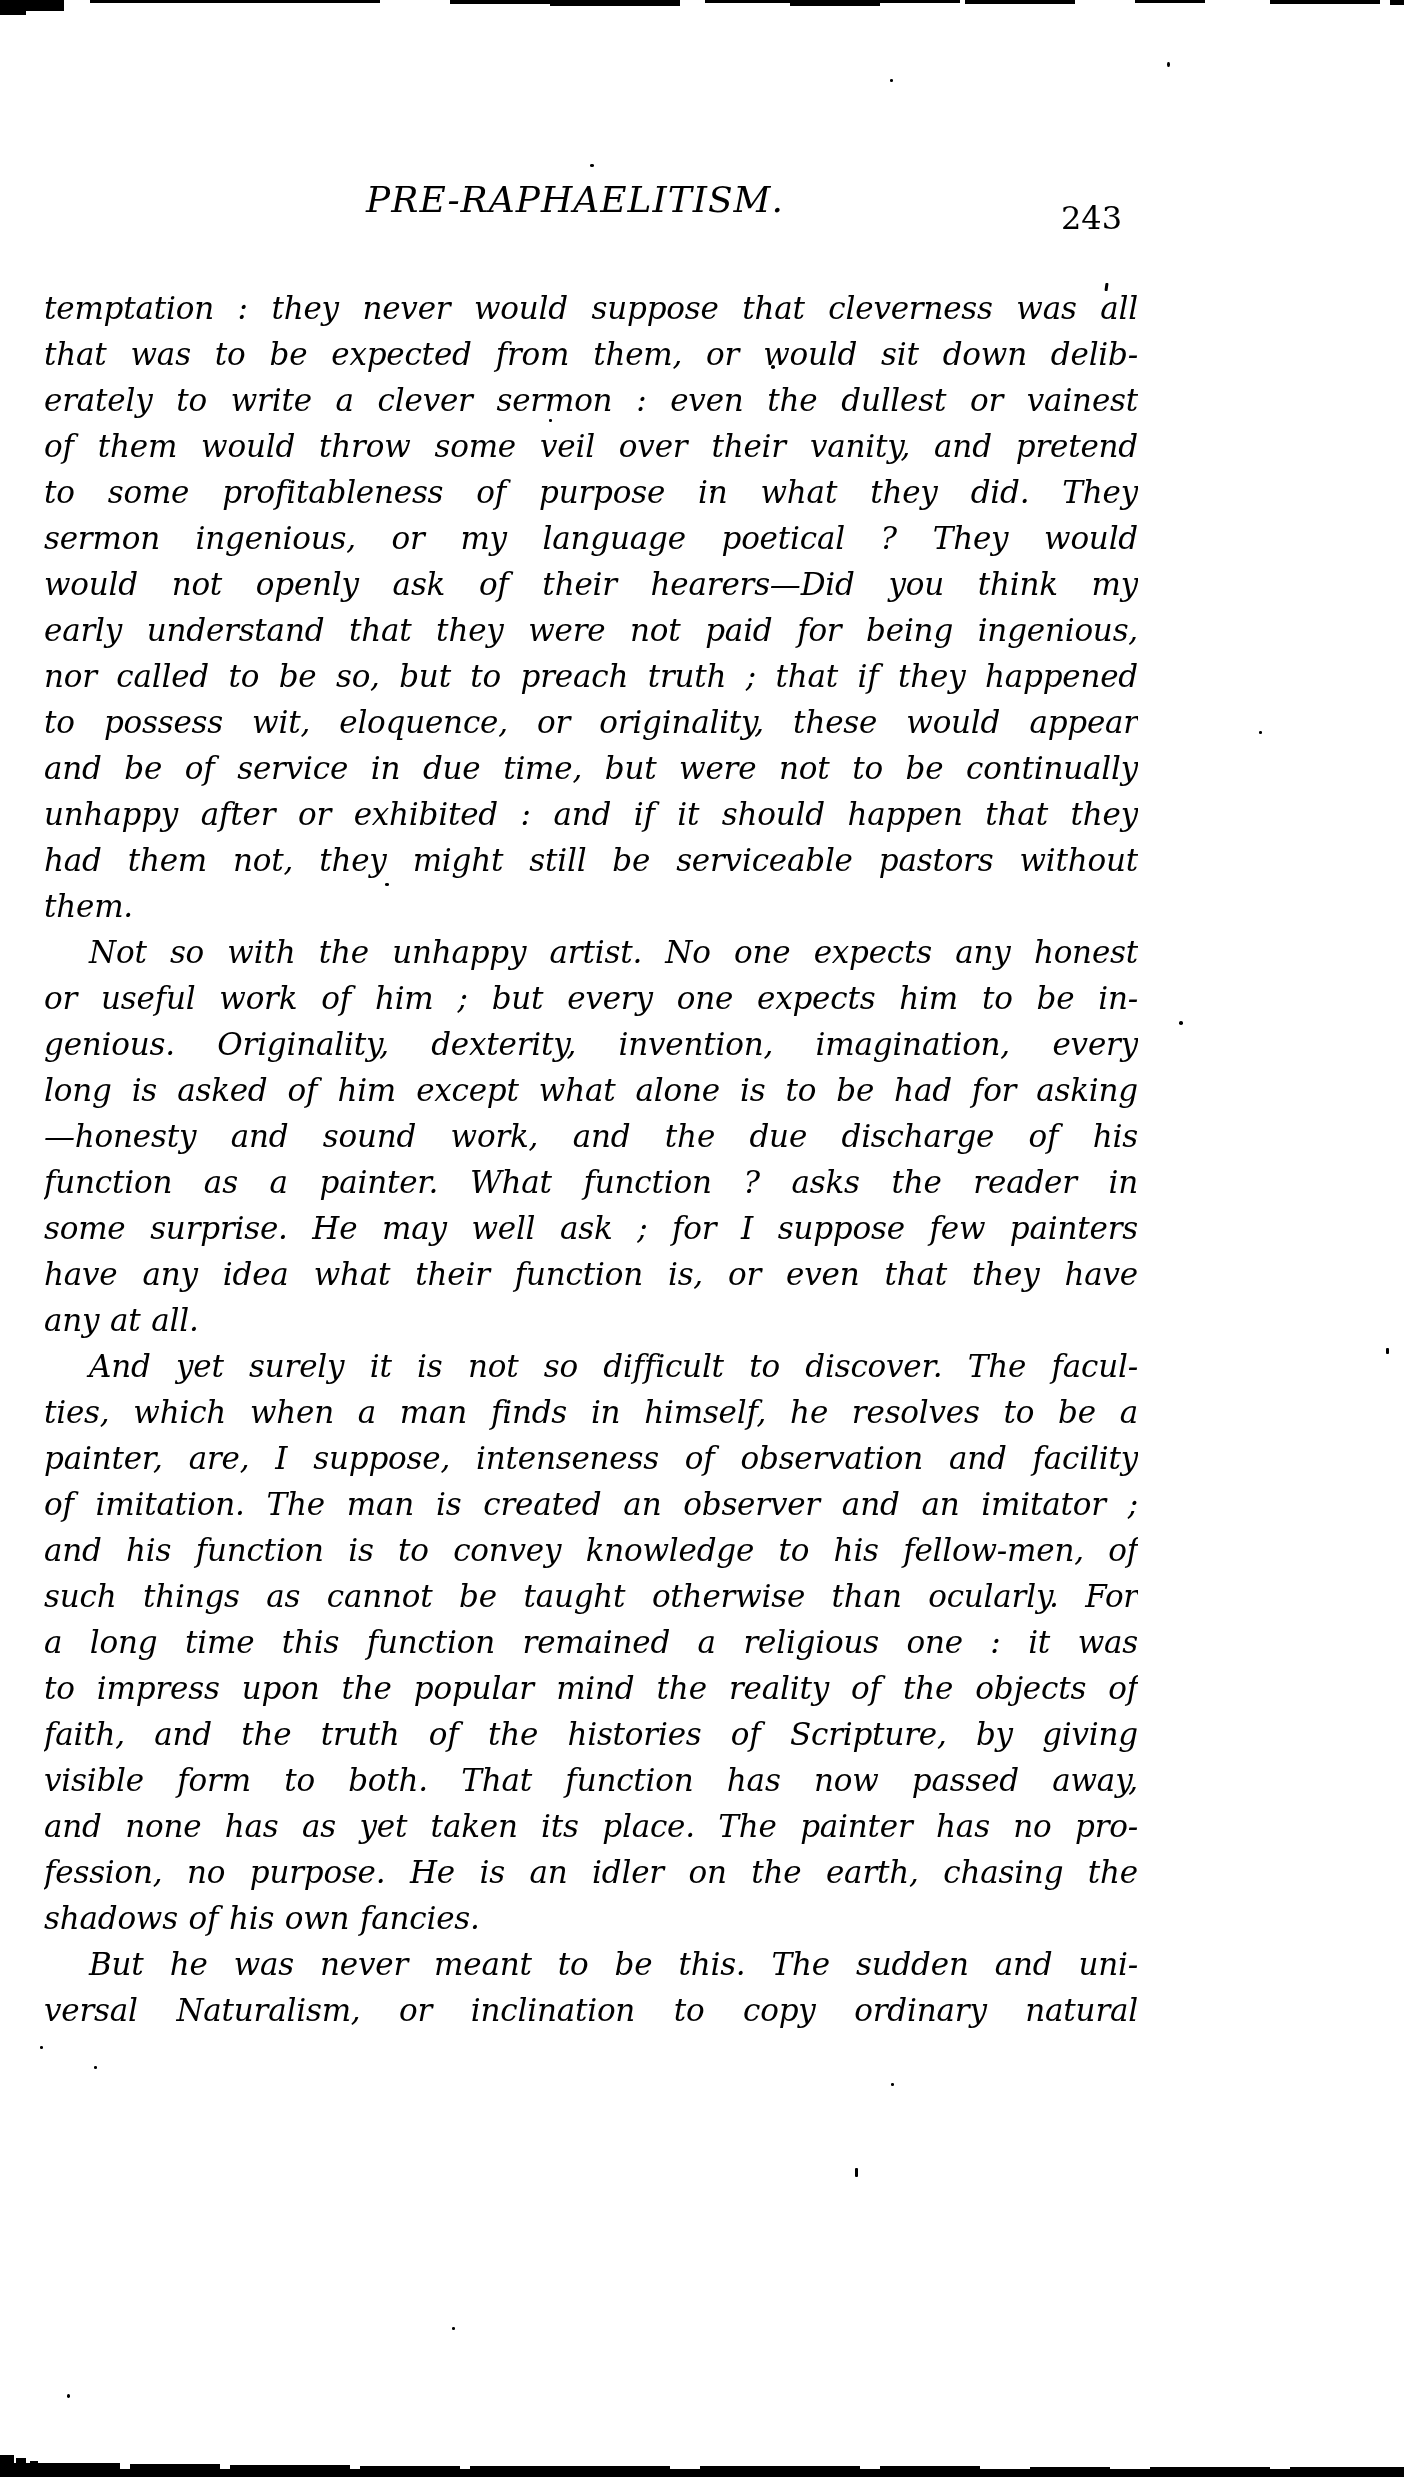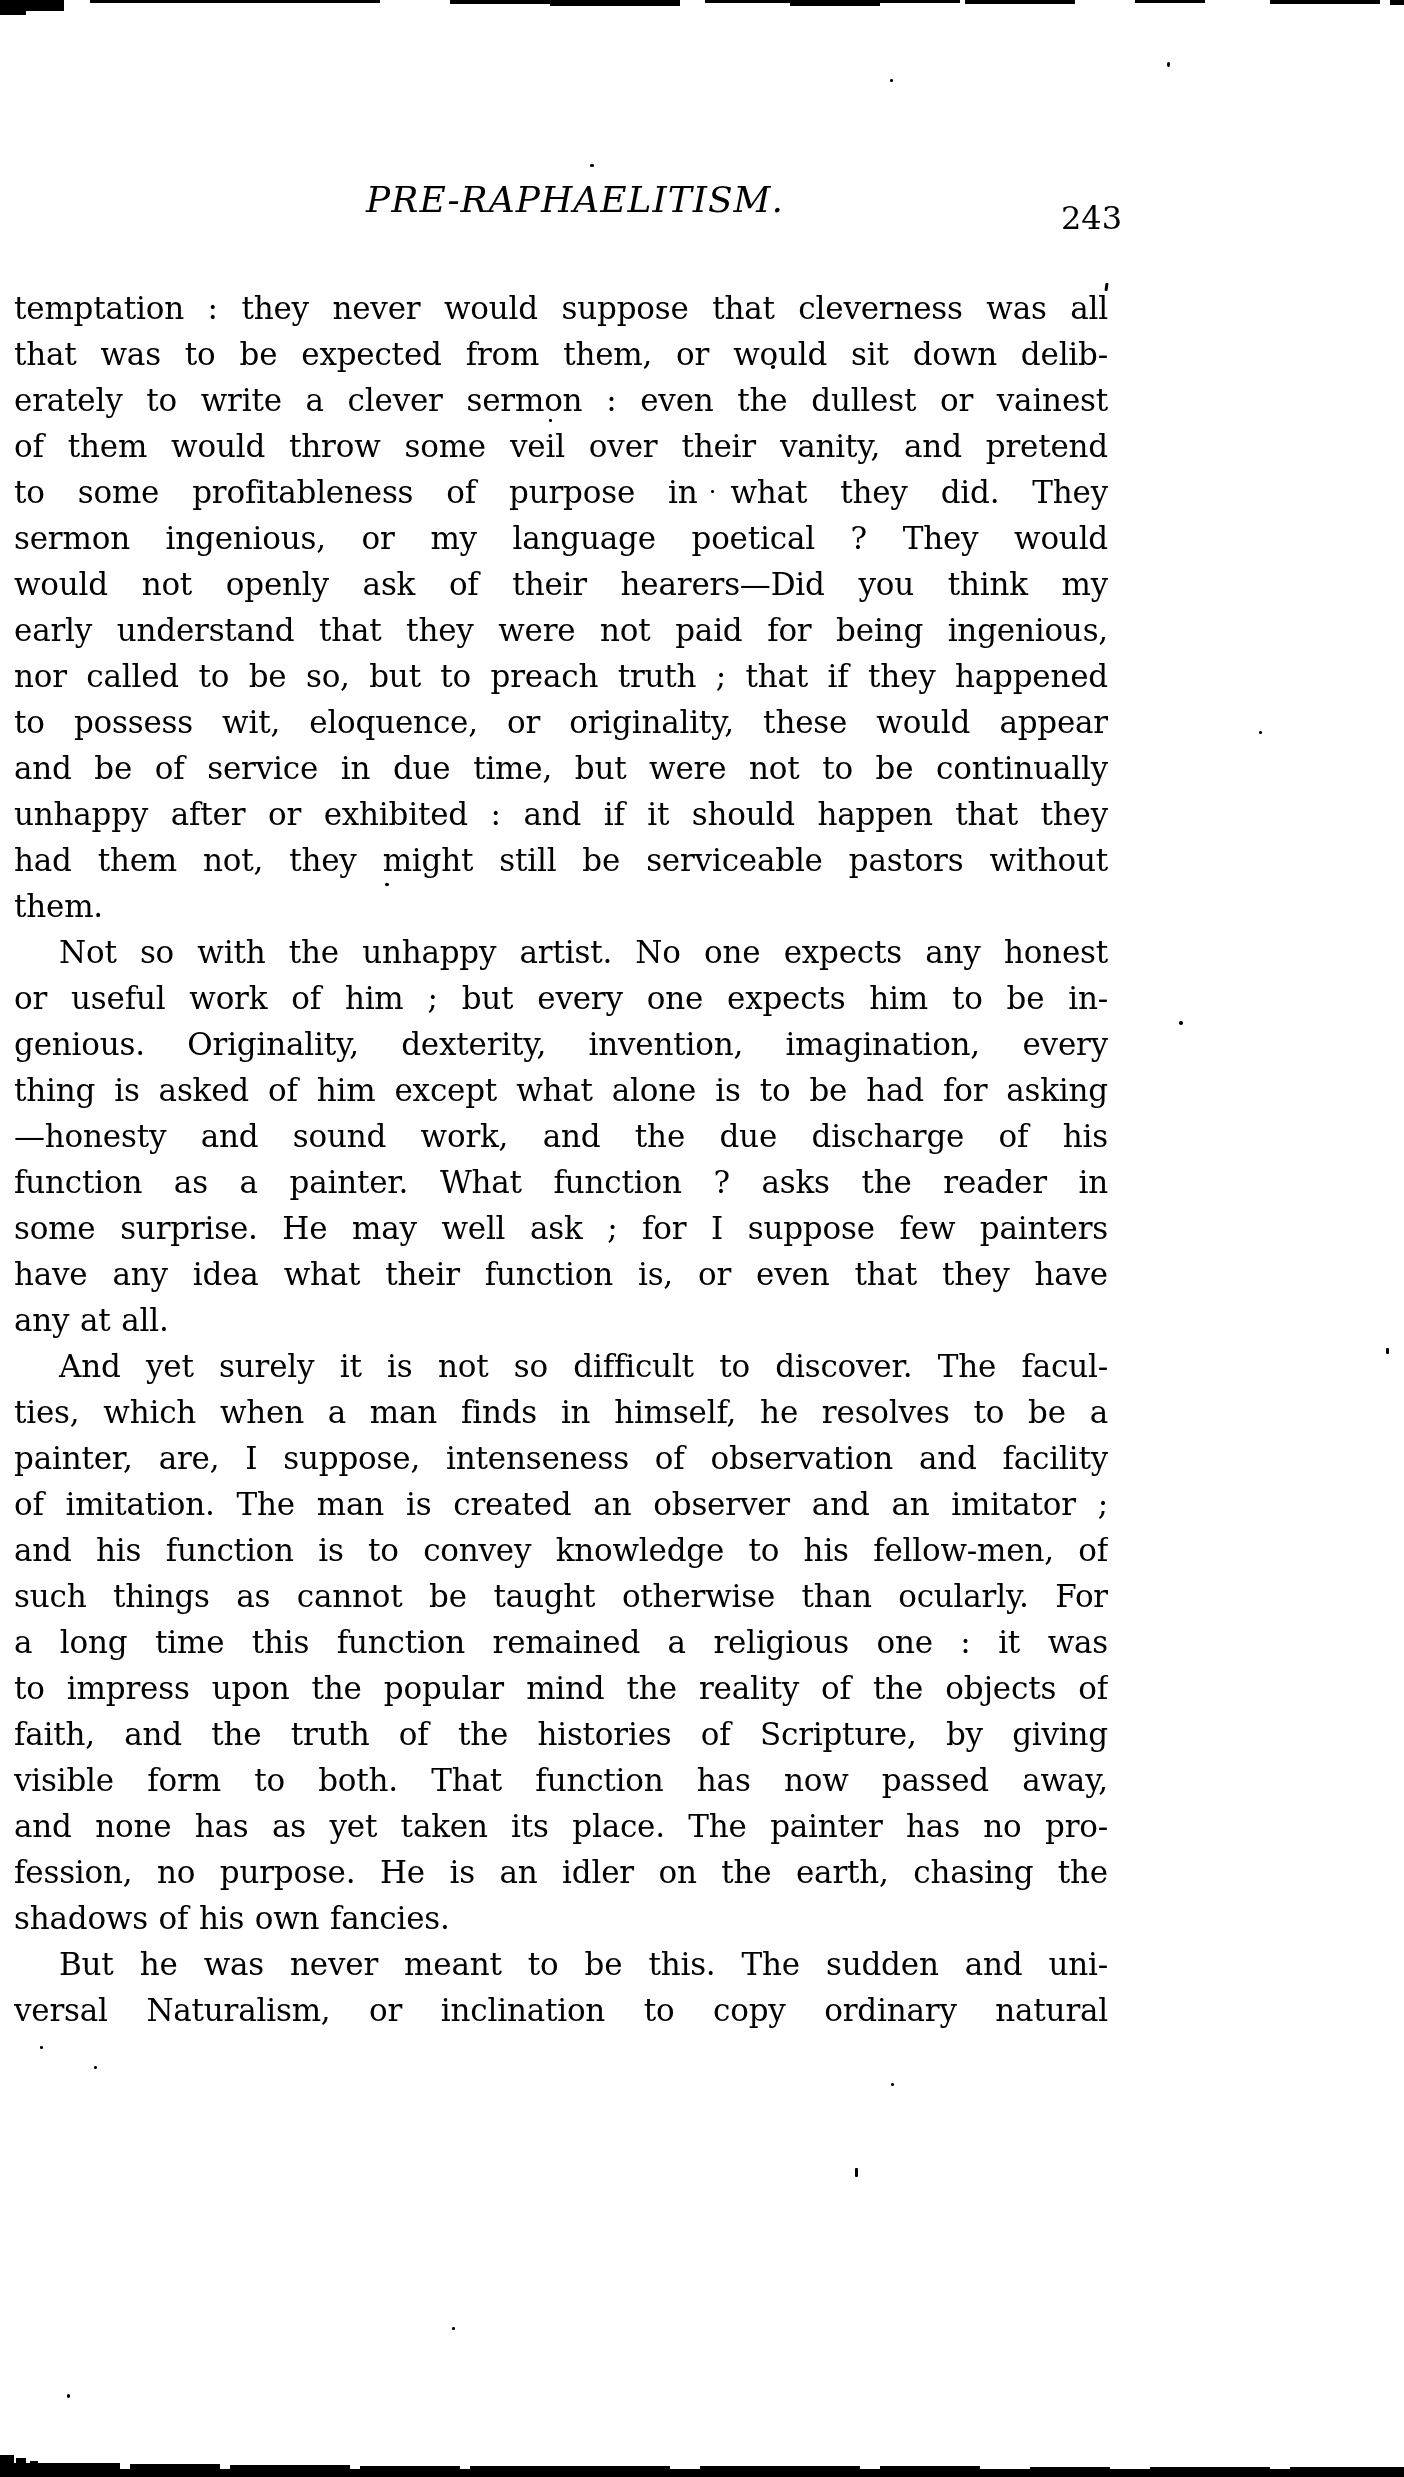--- a/index.html
+++ b/index.html
@@ -35,26 +35,27 @@
     position: absolute;
     right: 0;
     top: 18px;
     font-size: 32px;
     line-height: 40px;
   }
 
   
   .text-block {
     position: absolute;
-    left: 14px;
+    left: 44px;
     top: 285px;
     width: 1094px;
     font-size: 31px;
     letter-spacing: -0.2px;
     word-spacing: 1px;
+    font-style: italic;
   }
   .line {
     height: 46px;
     line-height: 46px;
     overflow: hidden;
     text-align: justify;
     text-align-last: justify;
     white-space: normal;
   }
   .line.indent { text-indent: 45px; }
@@ -99,21 +100,21 @@
       <div class="line">early understand that they were not paid for being ingenious,</div>
       <div class="line">nor called to be so, but to preach truth ; that if they happened</div>
       <div class="line">to possess wit, eloquence, or originality, these would appear</div>
       <div class="line">and be of service in due time, but were not to be continually</div>
       <div class="line">unhappy after or exhibited : and if it should happen that they</div>
       <div class="line">had them not, they might still be serviceable pastors without</div>
       <div class="line para-end">them.</div>
       <div class="line indent">Not so with the unhappy artist.  No one expects any honest</div>
       <div class="line">or useful work of him ; but every one expects him to be in-</div>
       <div class="line">genious.  Originality, dexterity, invention, imagination, every</div>
-      <div class="line">thing is asked of him except what alone is to be had for asking</div>
+      <div class="line">long is asked of him except what alone is to be had for asking</div>
       <div class="line">—honesty and sound work, and the due discharge of his</div>
       <div class="line">function as a painter.  What function ? asks the reader in</div>
       <div class="line">some surprise.  He may well ask ; for I suppose few painters</div>
       <div class="line">have any idea what their function is, or even that they have</div>
       <div class="line para-end">any at all.</div>
       <div class="line indent">And yet surely it is not so difficult to discover.  The facul-</div>
       <div class="line">ties, which when a man finds in himself, he resolves to be a</div>
       <div class="line">painter, are, I suppose, intenseness of observation and facility</div>
       <div class="line">of imitation.  The man is created an observer and an imitator ;</div>
       <div class="line">and his function is to convey knowledge to his fellow-men, of</div>

